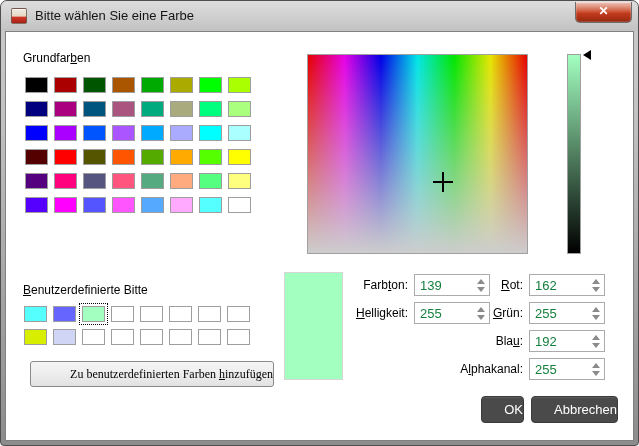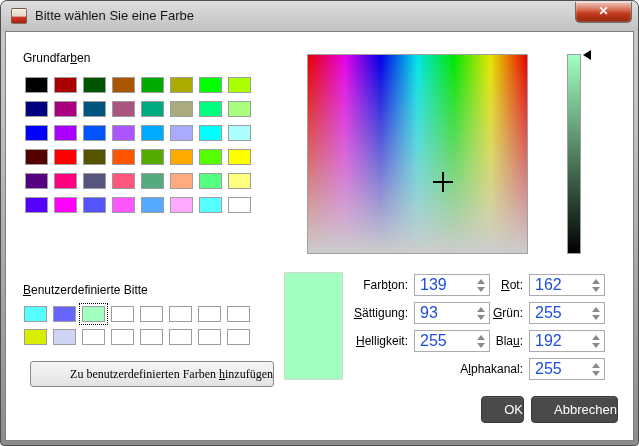--- a/index.html
+++ b/index.html
@@ -75,21 +75,21 @@
   .preview{position:absolute;left:278px;top:240px;width:59px;height:108px;border:1px solid #d6d6d6;}
 
   .fields-col{position:absolute;top:239px;}
   .fields-col.left{left:316px;}
   .fields-col.right{left:431px;}
   .field-row{display:flex;align-items:center;height:28px;}
   .field-label{width:86px;text-align:right;font-size:12px;color:#000;margin-right:6px;white-space:nowrap;}
   .spinbox{position:relative;width:76px;height:22px;border:1px solid #ababab;background:#fff;}
   .spinbox input{
     position:absolute;left:0;top:0;width:54px;height:20px;border:none;outline:none;
-    font-family:"Liberation Sans", sans-serif;font-size:16px;color:#1d4ed8;padding:0 0 0 5px;background:transparent;
+    font-family:"Liberation Sans", sans-serif;font-size:13px;color:#15803d;padding:0 0 0 5px;background:transparent;
   }
   .spin-arrows{position:absolute;right:4px;top:0;bottom:0;display:flex;flex-direction:column;justify-content:center;gap:3px;}
   .tri-up{width:0;height:0;border-left:4px solid transparent;border-right:4px solid transparent;border-bottom:5px solid #8a8a8a;}
   .tri-down{width:0;height:0;border-left:4px solid transparent;border-right:4px solid transparent;border-top:5px solid #8a8a8a;}
 
   .dlg-btn{
     position:absolute;top:364px;height:27px;
     background:#4a4a4a;border:1px solid #3a3a3a;border-radius:4px;
     box-shadow:inset 0 1px 0 rgba(255,255,255,.1);
     color:#fff;font-size:13px;text-align:right;line-height:25px;cursor:default;
@@ -211,30 +211,20 @@
           <div class="field-label">Farb<u>t</u>on:</div>
           <div class="spinbox">
             <input value="139" style="">
             <div class="spin-arrows">
               <div class="tri-up"></div>
               <div class="tri-down"></div>
             </div>
           </div>
         </div>
         <div class="field-row">
-          <div class="field-label"><u>S</u>ättigung:</div>
-          <div class="spinbox">
-            <input value="93" style="">
-            <div class="spin-arrows">
-              <div class="tri-up"></div>
-              <div class="tri-down"></div>
-            </div>
-          </div>
-        </div>
-        <div class="field-row">
           <div class="field-label"><u>H</u>elligkeit:</div>
           <div class="spinbox">
             <input value="255" style="">
             <div class="spin-arrows">
               <div class="tri-up"></div>
               <div class="tri-down"></div>
             </div>
           </div>
         </div>
       </div>

